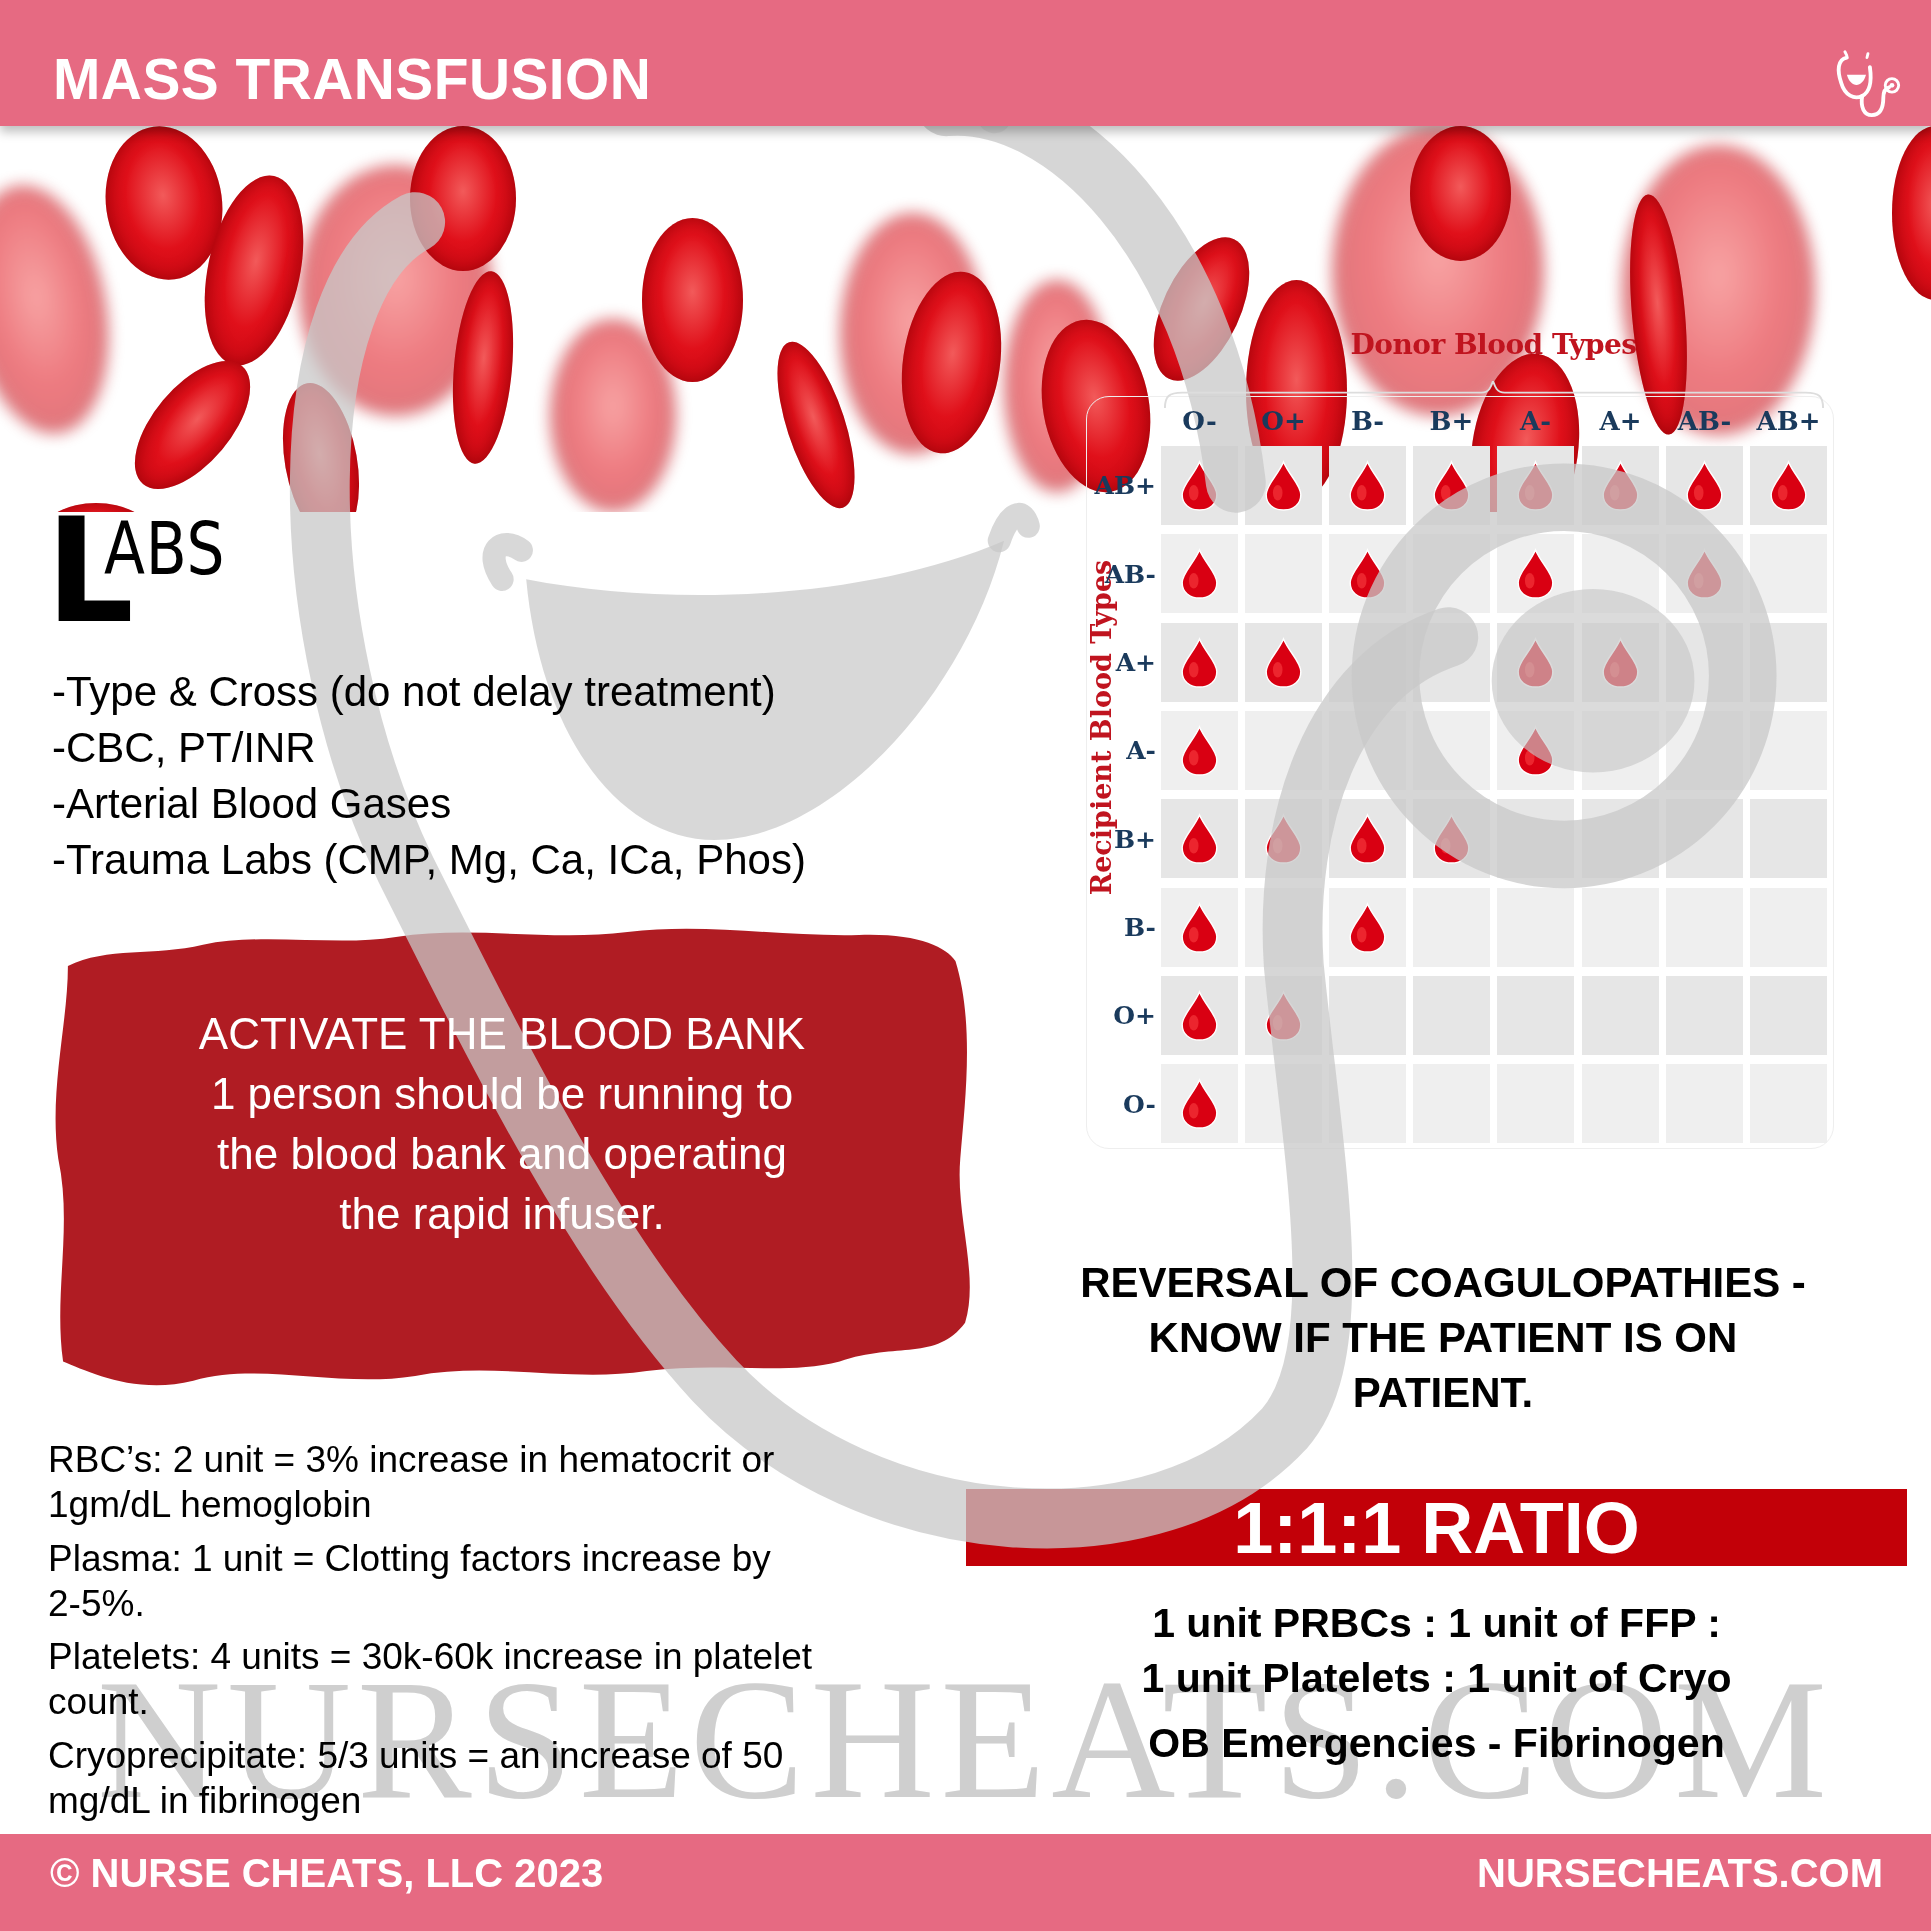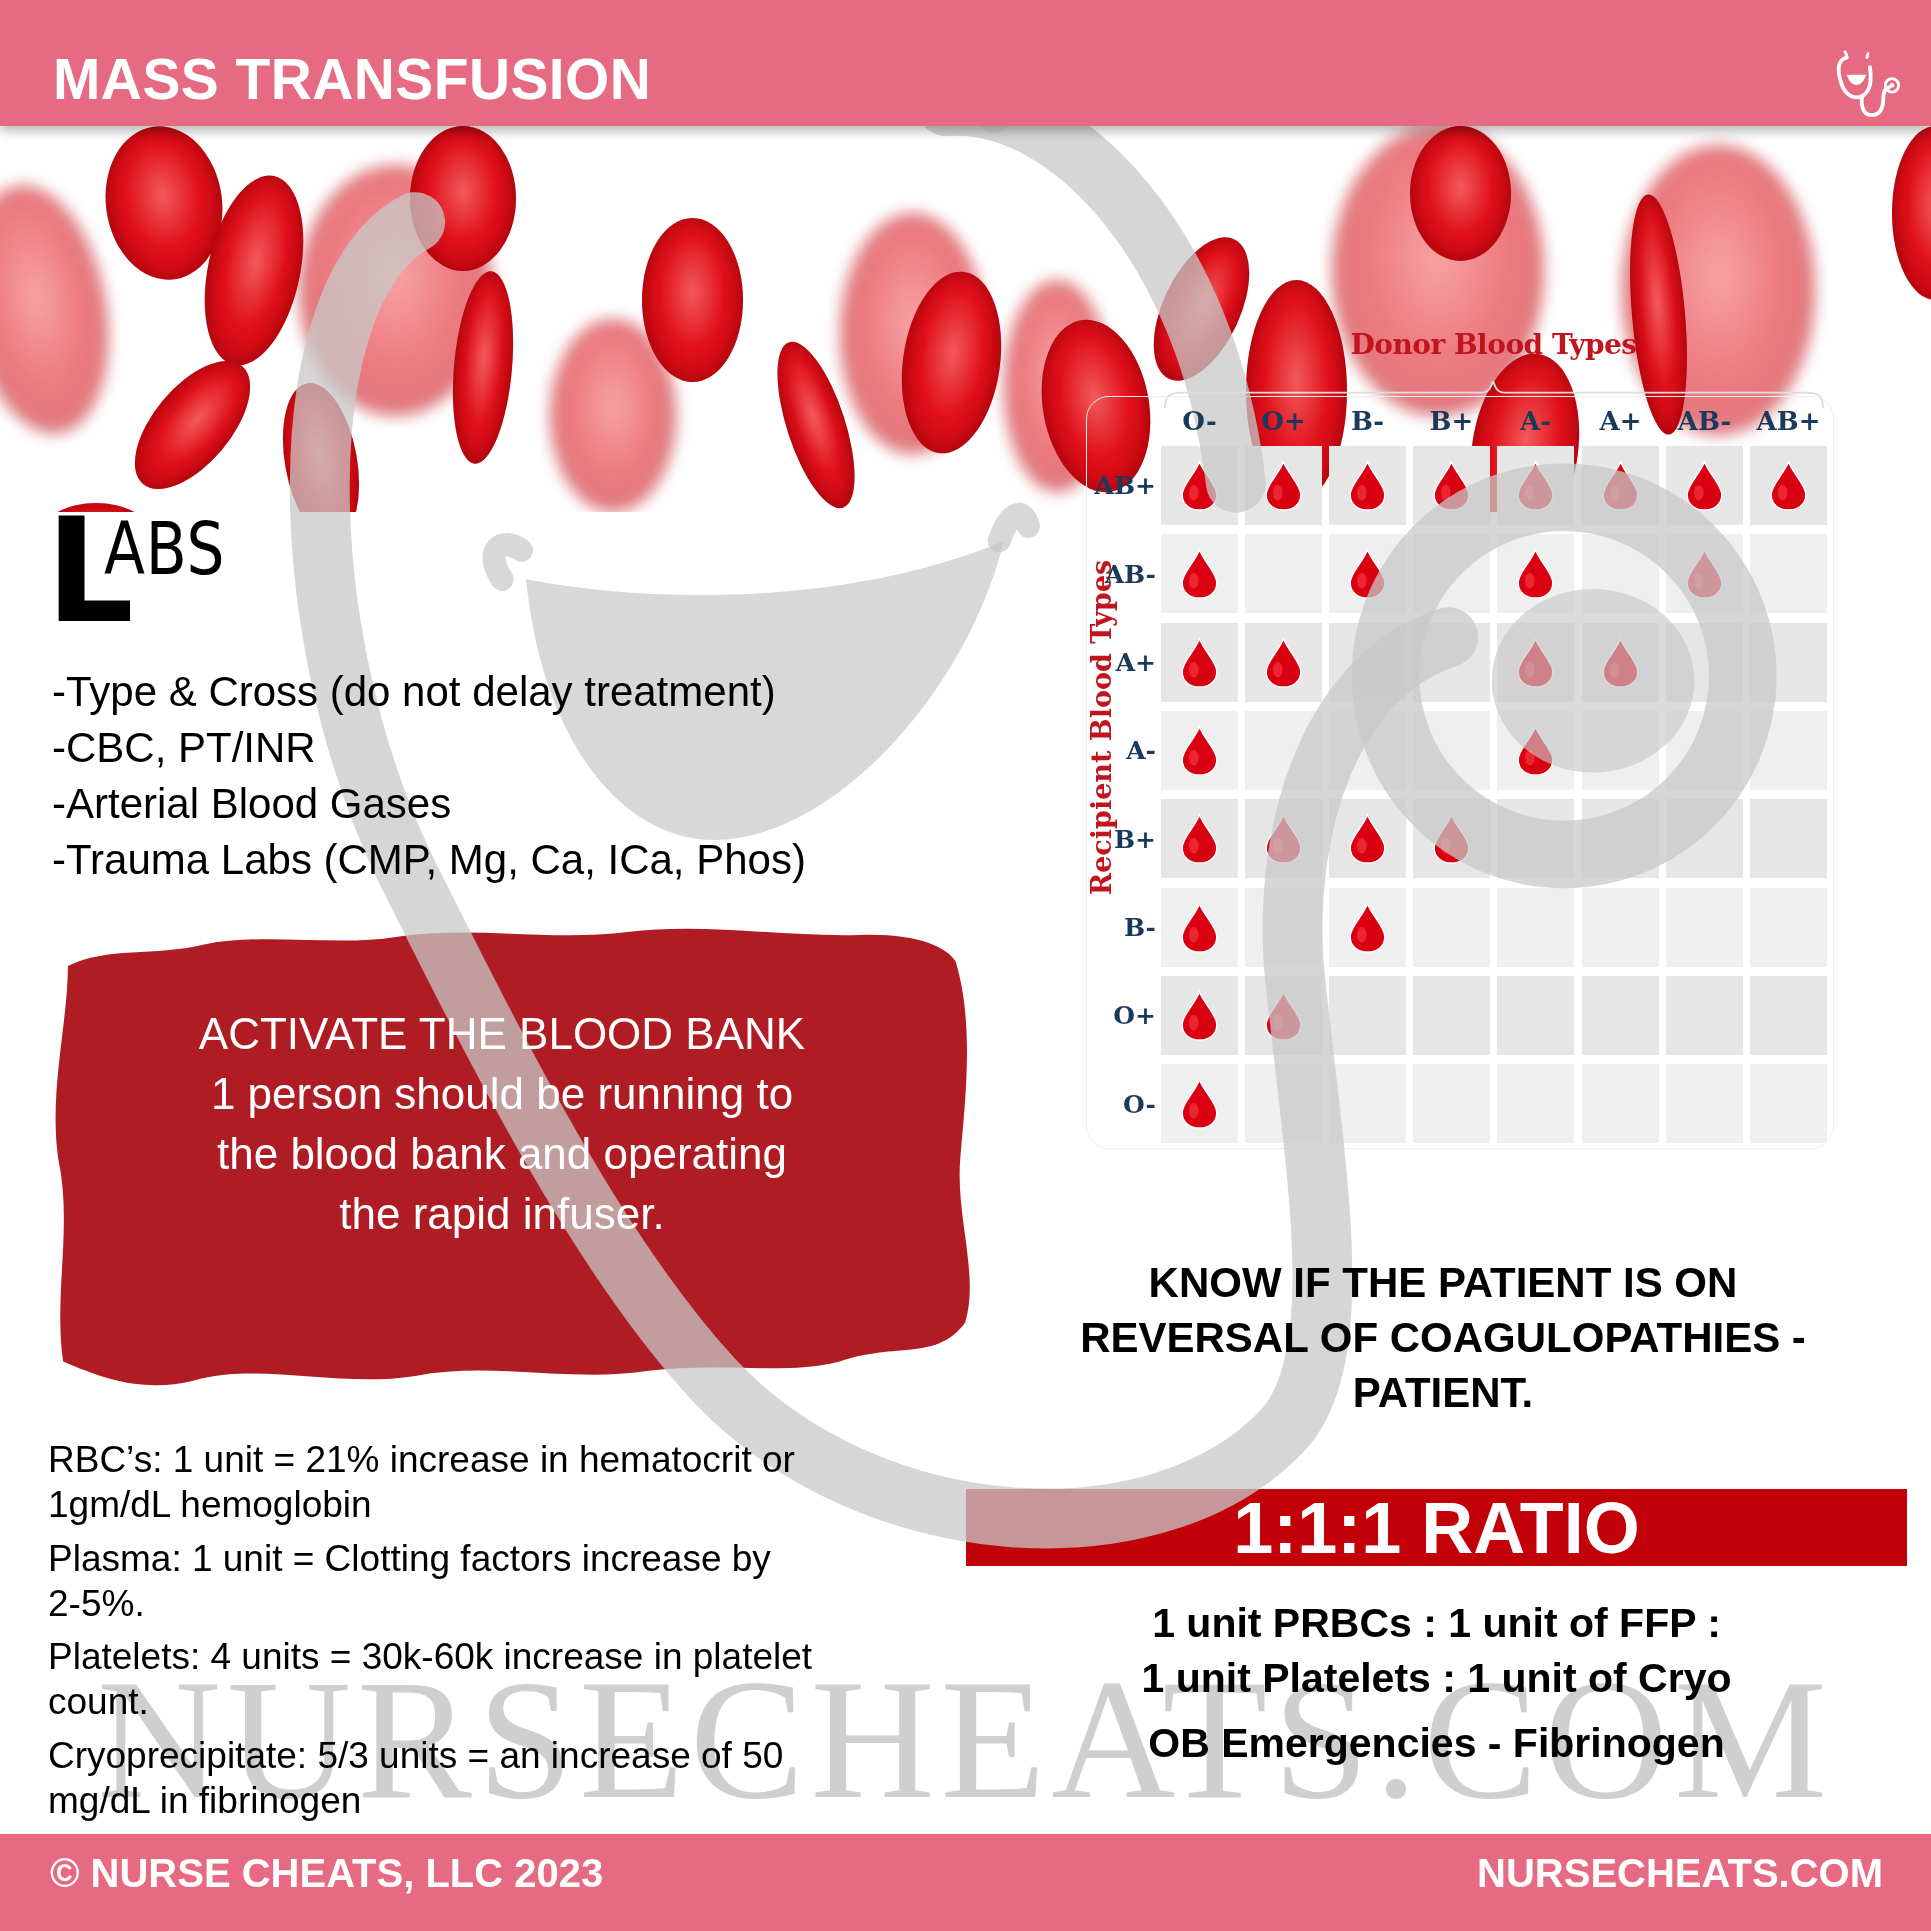--- a/index.html
+++ b/index.html
@@ -151,21 +151,21 @@
   <div>ACTIVATE THE BLOOD BANK</div>
   <div>1 person should be running to</div>
   <div>the blood bank and operating</div>
   <div>the rapid infuser.</div>
 </div>
 
 <div class="abs wm-text">NURSECHEATS.COM</div>
 
 <div class="abs products">
   <div class="p">
-    <div>RBC’s: 1 unit = 21% increase in hematocrit or</div>
+    <div>RBC’s: 2 unit = 3% increase in hematocrit or</div>
     <div>1gm/dL hemoglobin</div>
   </div>
   <div class="p">
     <div>Plasma: 1 unit = Clotting factors increase by</div>
     <div>2-5%.</div>
   </div>
   <div class="p">
     <div>Platelets: 4 units = 30k-60k increase in platelet</div>
     <div>count.</div>
   </div>
@@ -393,22 +393,22 @@
     <div class="cellbox alt" style="left: 1245px; top: 1064px;"></div>
     <div class="cellbox alt" style="left: 1329px; top: 1064px;"></div>
     <div class="cellbox alt" style="left: 1413px; top: 1064px;"></div>
     <div class="cellbox alt" style="left: 1497px; top: 1064px;"></div>
     <div class="cellbox alt" style="left: 1582px; top: 1064px;"></div>
     <div class="cellbox alt" style="left: 1666px; top: 1064px;"></div>
     <div class="cellbox alt" style="left: 1750px; top: 1064px;"></div>
   </div>
 
 <div class="abs reversal">
+  <div>REVERSAL OF COAGULOPATHIES -</div>
   <div>KNOW IF THE PATIENT IS ON</div>
-  <div>REVERSAL OF COAGULOPATHIES -</div>
   <div>PATIENT.</div>
 </div>
 
 <div class="abs ratio-bar"></div>
 <div class="abs ratio-title">1:1:1 RATIO</div>
 <div class="abs ratio-lines">
   <div>1 unit PRBCs : 1 unit of FFP :</div>
   <div>1 unit Platelets : 1 unit of Cryo</div>
 </div>
 <div class="abs ob-line">OB Emergencies  - Fibrinogen</div>

